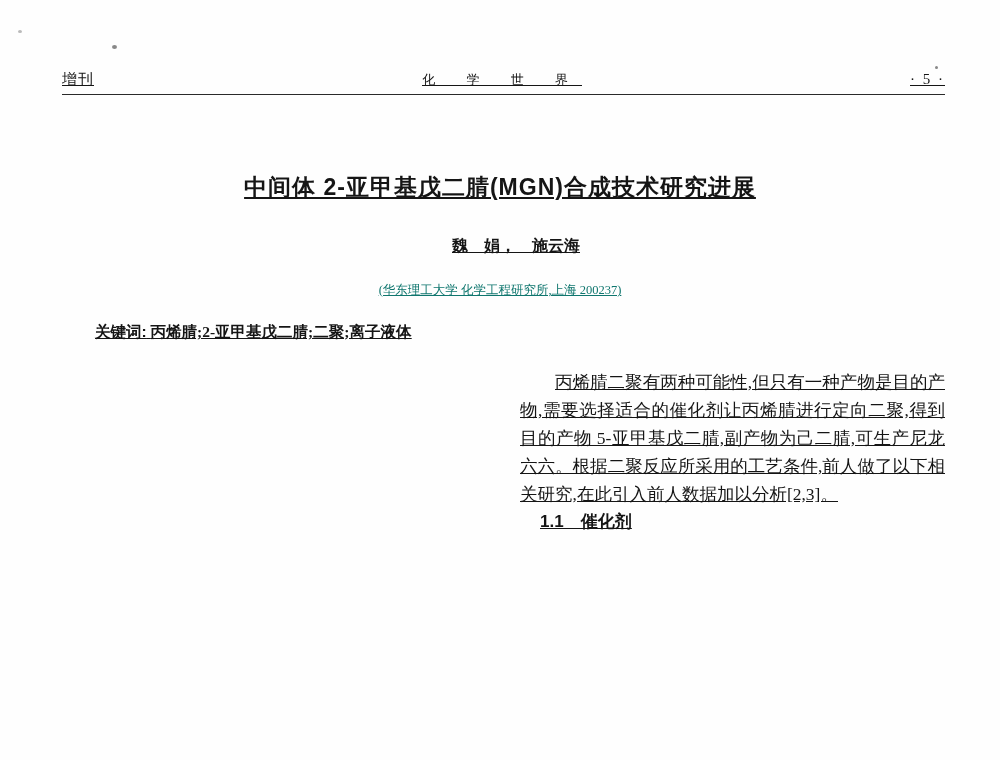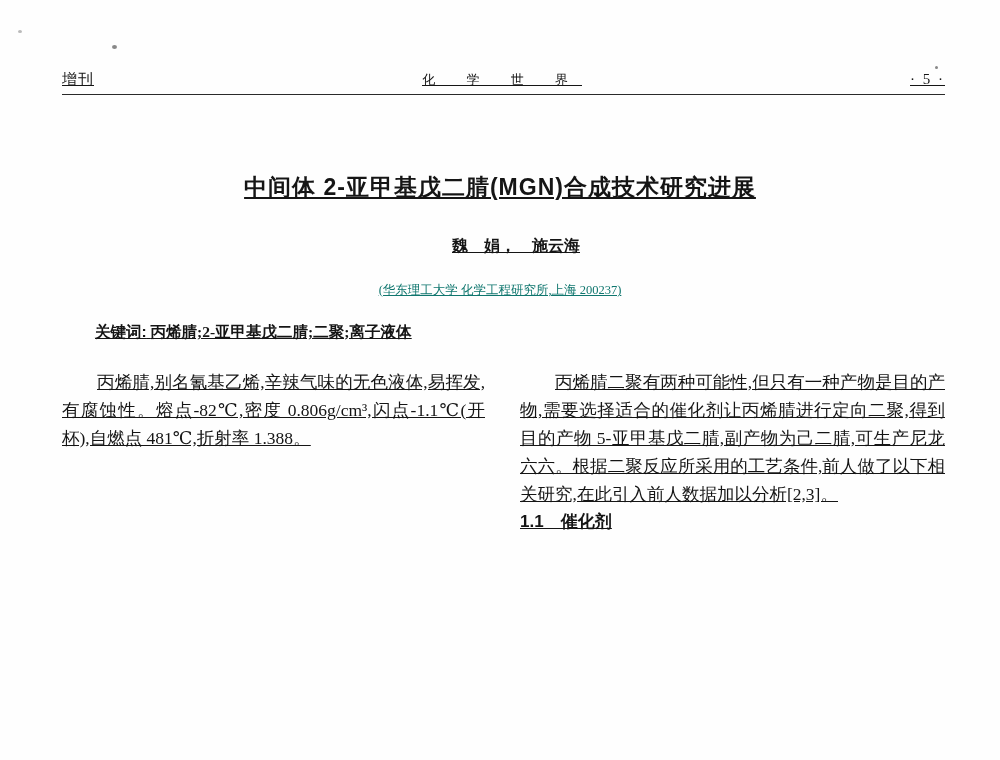--- a/index.html
+++ b/index.html
@@ -101,20 +101,21 @@
     text-align: justify;
     overflow: hidden;
   }
   .col-left  { left: 62px;  width: 423px; }
   .col-right { left: 520px; width: 425px; }
   .body-col p { text-indent: 2em; }
   .section-heading {
     font-family: "Liberation Sans", "DejaVu Sans", sans-serif;
     font-weight: bold;
     font-size: 17px;
+    margin-left: 20px;
   }
   
   .speck { position: absolute; background: #555; border-radius: 50%; opacity: .7; }
   .speck-1 { width: 5px; height: 4px; top: 45px; left: 112px; }
   .speck-2 { width: 3px; height: 3px; top: 66px; left: 935px; }
   .speck-3 { width: 4px; height: 3px; top: 30px; left: 18px; opacity: .4; }
 </style>
 </head>
 <body>
 
@@ -130,21 +131,20 @@
   <div class="paper-title">中间体 2-亚甲基戊二腈(MGN)合成技术研究进展</div>
   <div class="authors">魏　娟，　施云海</div>
   <div class="affiliation">(华东理工大学 化学工程研究所,上海 200237)</div>
 
   <div class="keywords">
     <span class="kw-label">关键词:</span>
     <span class="kw-text">丙烯腈;2-亚甲基戊二腈;二聚;离子液体</span>
   </div>
 
   <div class="body-col col-left">
-    <p>丙烯腈,别名氰基乙烯,辛辣气味的无色液体,易挥发,有腐蚀性。熔点-82℃,密度 0.806g/cm³,闪点-1.1℃(开杯),自燃点 481℃,折射率 1.388。</p>
   </div>
 
   <div class="body-col col-right">
     <p>丙烯腈二聚有两种可能性,但只有一种产物是目的产物,需要选择适合的催化剂让丙烯腈进行定向二聚,得到目的产物 5-亚甲基戊二腈,副产物为己二腈,可生产尼龙六六。根据二聚反应所采用的工艺条件,前人做了以下相关研究,在此引入前人数据加以分析[2,3]。</p>
     <div class="section-heading">1.1　催化剂</div>
   </div>
 
   <div class="speck speck-1"></div>
   <div class="speck speck-2"></div>
   <div class="speck speck-3"></div>

